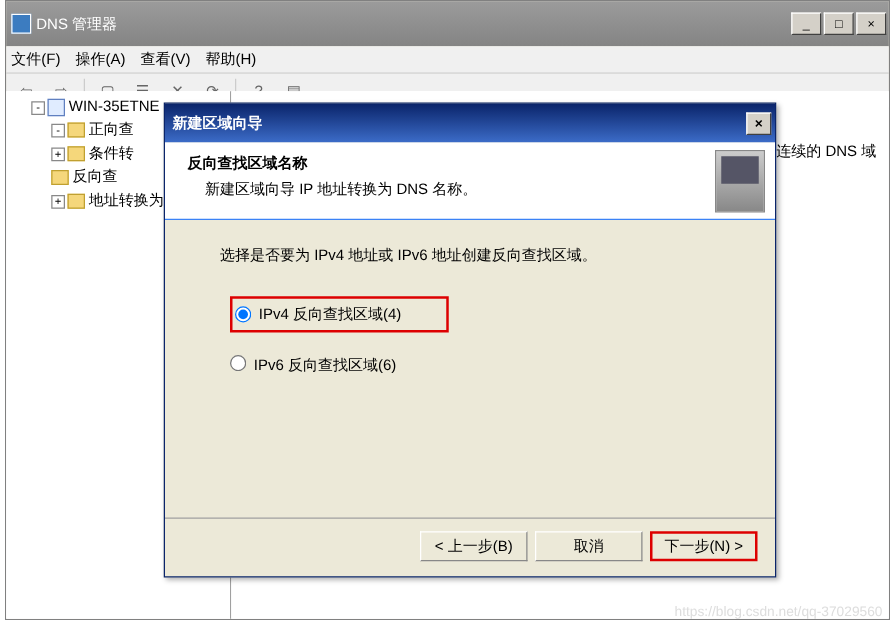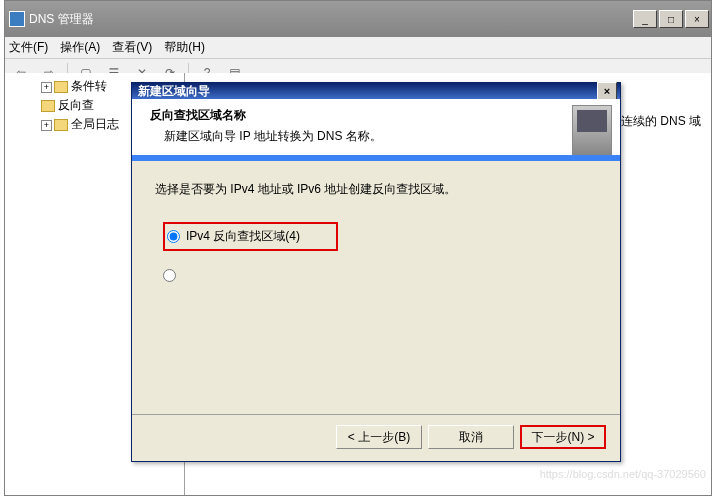--- a/index.html
+++ b/index.html
@@ -24,40 +24,40 @@
 .tree-node .folder { display: inline-block; width: 14px; height: 12px; background: #f5d77b; border: 1px solid #c0a030; margin-right: 3px; vertical-align: middle; }
 .tree-node .dns-icon { display: inline-block; width: 14px; height: 14px; background: #e0ecff; border: 1px solid #6080c0; margin-right: 3px; vertical-align: middle; }
 .tree-indent1 { padding-left: 16px; }
 .tree-indent2 { padding-left: 32px; }
 .tree-indent3 { padding-left: 48px; }
 .content-pane { flex: 1; background: #fff; position: relative; font-size: 12px; padding: 8px;}
 .content-text { position:absolute; right:10px; top:40px; font-size:12px;}
 
 
 .dialog { position: absolute; top: 82px; left: 131px; width: 490px; height: 380px; border: 1px solid #0a246a; background: #ece9d8; box-shadow: 2px 2px 4px rgba(0,0,0,.3); }
-.dlg-title { height: 16px; background: linear-gradient(#0a246a, #3c6cc8); color: #fff; display: flex; align-items: center; padding-left: 6px; font-size: 12px; font-weight: bold; }
+.dlg-title { height: 31px; background: linear-gradient(#0a246a, #3c6cc8); color: #fff; display: flex; align-items: center; padding-left: 6px; font-size: 12px; font-weight: bold; }
 .dlg-title .title { flex: 1; }
 .dlg-title .close-btn { width: 20px; height: 18px; background: #d4d0c8; border: 1px solid #fff; border-right-color:#404040; border-bottom-color:#404040; color: #000; display: flex; align-items: center; justify-content: center; font-size: 11px; margin-right: 3px; }
-.dlg-header { height: 62px; background: #fff; border-bottom: 6px solid #3b82f6; position: relative; padding: 8px 70px 8px 18px; }
+.dlg-header { height: 62px; background: #fff; border-bottom: 1px solid #3b82f6; position: relative; padding: 8px 70px 8px 18px; }
 .dlg-header .h1 { font-size: 12px; font-weight: bold; margin-bottom: 4px; }
 .dlg-header .h2 { font-size: 12px; padding-left: 14px; }
 .dlg-header .server-img { position: absolute; right: 8px; top: 6px; width: 40px; height: 50px; background: linear-gradient(#ccc,#888); border: 1px solid #888; }
 .dlg-header .server-img::before{content:"";position:absolute;top:4px;left:4px;right:4px;height:22px;background:#556;}
-.dlg-body { padding: 20px 23px; font-size: 12px; }
+.dlg-body { padding: 20px 44px; font-size: 12px; }
 .dlg-body .prompt { margin-bottom: 24px; }
 .radio-group { padding-left: 8px; }
 .radio-item { margin-bottom: 18px; display: flex; align-items: flex-start; }
 .radio-item input { margin-right: 6px; }
 .red-box { border: 2px solid #d00; padding: 4px 36px 4px 2px; display: inline-flex; align-items: center; }
 .dlg-footer { position: absolute; bottom: 12px; right: 14px; display: flex; gap: 6px; }
 .dlg-btn { min-width: 86px; height: 24px; background: #ece9d8; border: 1px solid #888; border-top-color:#fff; border-left-color:#fff; font-size: 12px; display: flex; align-items: center; justify-content: center; padding: 0 8px; margin-top: 23px; }
 .dlg-btn.next { border: 2px solid #d00; }
 .dlg-sep { height:1px; background:#a0a0a0; position:absolute; bottom:46px; left:0; right:0;}
 
-.watermark { position: absolute; bottom: 20px; right: 10px; color: #ddd; font-size: 11px; margin-top: 20px; }
+.watermark { position: absolute; bottom: 4px; right: 10px; color: #ddd; font-size: 11px; margin-top: 20px; }
 </style>
 </head>
 <body>
 
 <div class="main-window">
   <div class="titlebar">
     <div class="app-icon"></div>
     <div class="title">DNS 管理器</div>
     <div class="win-btns">
       <div class="win-btn">_</div>
@@ -78,23 +78,25 @@
     <div class="tool-btn">▢</div>
     <div class="tool-btn">☰</div>
     <div class="tool-btn">✕</div>
     <div class="tool-btn">⟳</div>
     <div class="tool-sep"></div>
     <div class="tool-btn">?</div>
     <div class="tool-btn">▤</div>
   </div>
   <div class="client">
     <div class="tree-pane">
+      <div class="tree-node tree-indent1"><span class="expander">-</span><span class="dns-icon"></span><span>WIN-35ETNE</span></div>
+      <div class="tree-node tree-indent2"><span class="expander">-</span><span class="folder"></span><span>正向查</span></div>
       <div class="tree-node tree-indent2"><span class="expander">+</span><span class="folder"></span><span>条件转</span></div>
       <div class="tree-node tree-indent2"><span class="folder"></span><span>反向查</span></div>
-      <div class="tree-node tree-indent2"><span class="expander">+</span><span class="folder"></span><span>全局日志</span></div>
+      <div class="tree-node tree-indent2"><span class="expander">+</span><span class="folder"></span><span>地址转换为</span></div>
     </div>
     <div class="content-pane">
       <div class="content-text">多个连续的 DNS 域</div>
     </div>
   </div>
 </div>
 
 <div class="dialog">
   <div class="dlg-title">
     <span class="title">新建区域向导</span>
@@ -109,20 +111,21 @@
     <div class="prompt">选择是否要为 IPv4 地址或 IPv6 地址创建反向查找区域。</div>
     <div class="radio-group">
       <div class="radio-item">
         <span class="red-box">
           <input type="radio" checked="" style="">
           <span>IPv4 反向查找区域(4)</span>
         </span>
       </div>
       <div class="radio-item">
         <input type="radio" style="">
+        <span>IPv6 反向查找区域(6)</span>
       </div>
     </div>
   </div>
   <div class="dlg-sep"></div>
   <div class="dlg-footer">
     <div class="dlg-btn">
         <span>&lt; 上一步(B)</span>
       </div>
     <div class="dlg-btn">
         <span>取消</span>

